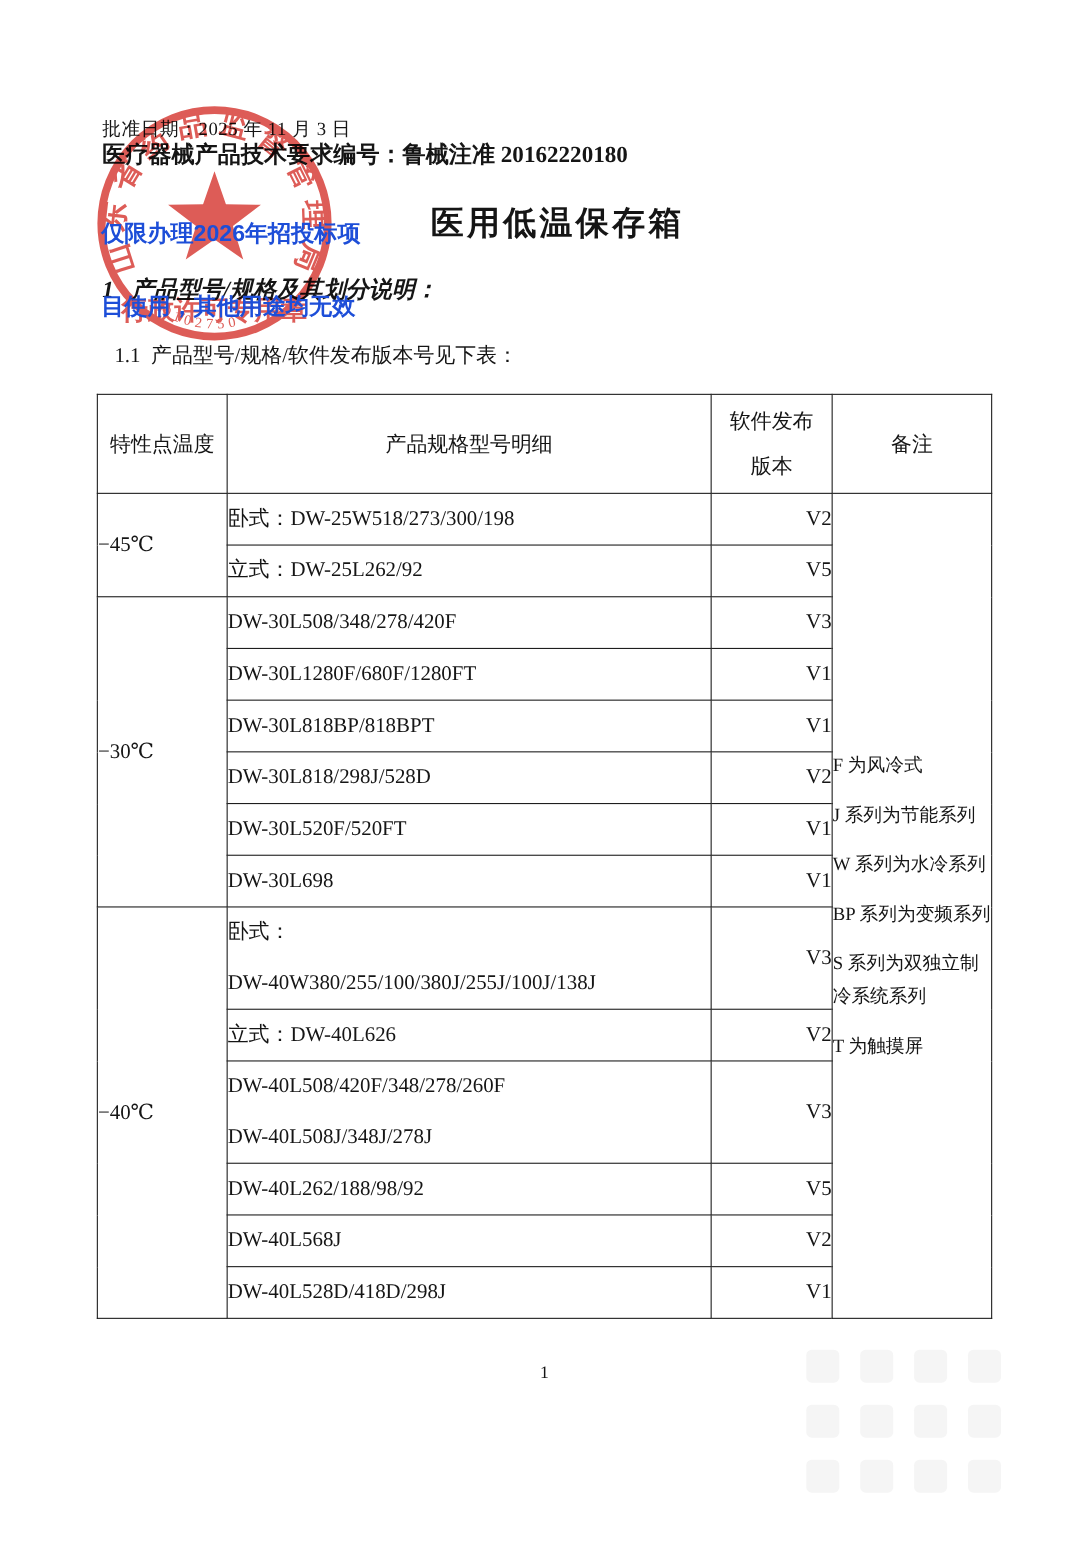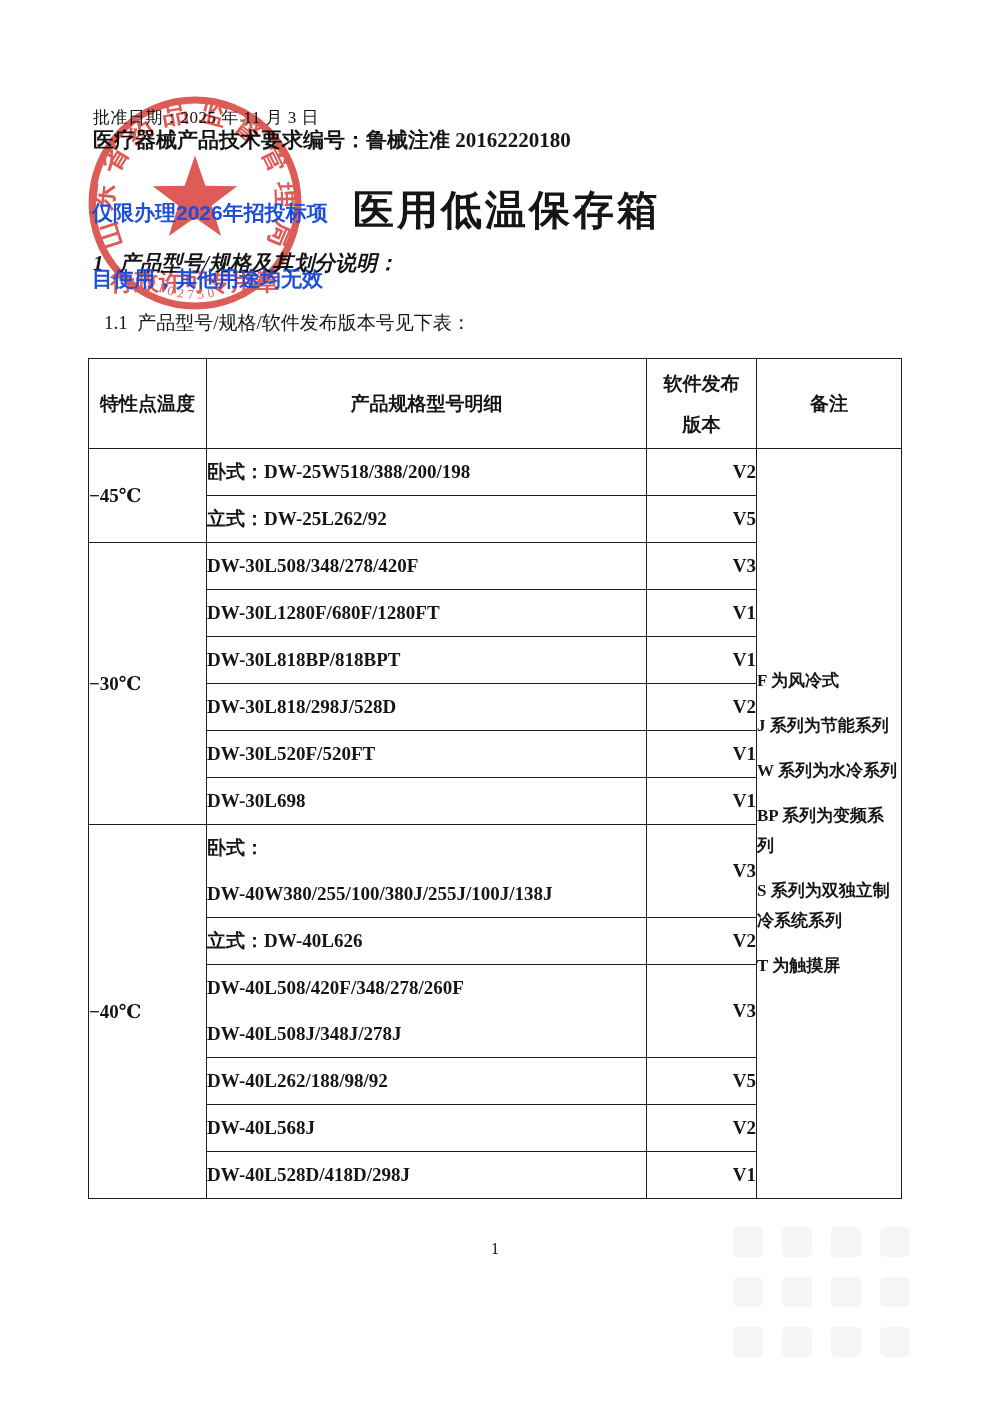--- a/index.html
+++ b/index.html
@@ -21,21 +21,21 @@
   }
   .req-number {
     left: 93px; top: 126px;
     font-size: 21px; font-weight: bold;
     z-index: 1; white-space: pre;
   }
   .doc-title {
     left: 0; top: 183px; width: 990px;
     padding-left: 24px; box-sizing: border-box;
     text-align: center;
-    font-size: 41px; font-weight: bold; letter-spacing: 3px;
+    font-size: 30px; font-weight: bold; letter-spacing: 3px;
     z-index: 1;
   }
   .section1-heading {
     left: 93px; top: 249px;
     font-size: 21px; font-weight: bold;
     z-index: 1; white-space: pre; font-style: italic;
   }
   .section11-heading {
     left: 104px; top: 310px;
     font-size: 19px;
@@ -66,21 +66,21 @@
     position: absolute;
     left: 88px; top: 358px;
     width: 813px;
     border-collapse: collapse;
     table-layout: fixed;
     font-size: 19px;
     z-index: 1;
   }
   .spec-table th, .spec-table td {
     border: 1.5px solid #1e1e1e;
-    font-weight: bold;
+    font-weight: normal;
     padding: 0;
   }
   .spec-table thead tr { height: 90px; }
   .spec-table th { text-align: center; vertical-align: middle; }
   .hdr-two-line div { line-height: 41px; }
   .spec-table tbody tr { height: 46px; }
   .temp-cell {
     text-align: left; padding-left: 8px;
     vertical-align: middle; white-space: nowrap;
   }
@@ -165,21 +165,21 @@
         <div>软件发布</div>
         <div>版本</div>
       </th>
       <th>备注</th>
     </tr>
   </thead>
   <tbody>
       <tr>
         <td class="temp-cell" rowspan="2">−45℃</td>
         <td class="model-cell">
-          <div class="model-line">卧式：DW-25W518/388/200/198</div>
+          <div class="model-line">卧式：DW-25W518/273/300/198</div>
         </td>
         <td class="version-cell">V2</td>
         <td class="remarks-cell" rowspan="14">
           <p>F 为风冷式</p>
           <p>J 系列为节能系列</p>
           <p>W 系列为水冷系列</p>
           <p>BP 系列为变频系列</p>
           <p>S 系列为双独立制冷系统系列</p>
           <p>T 为触摸屏</p>
         </td>

